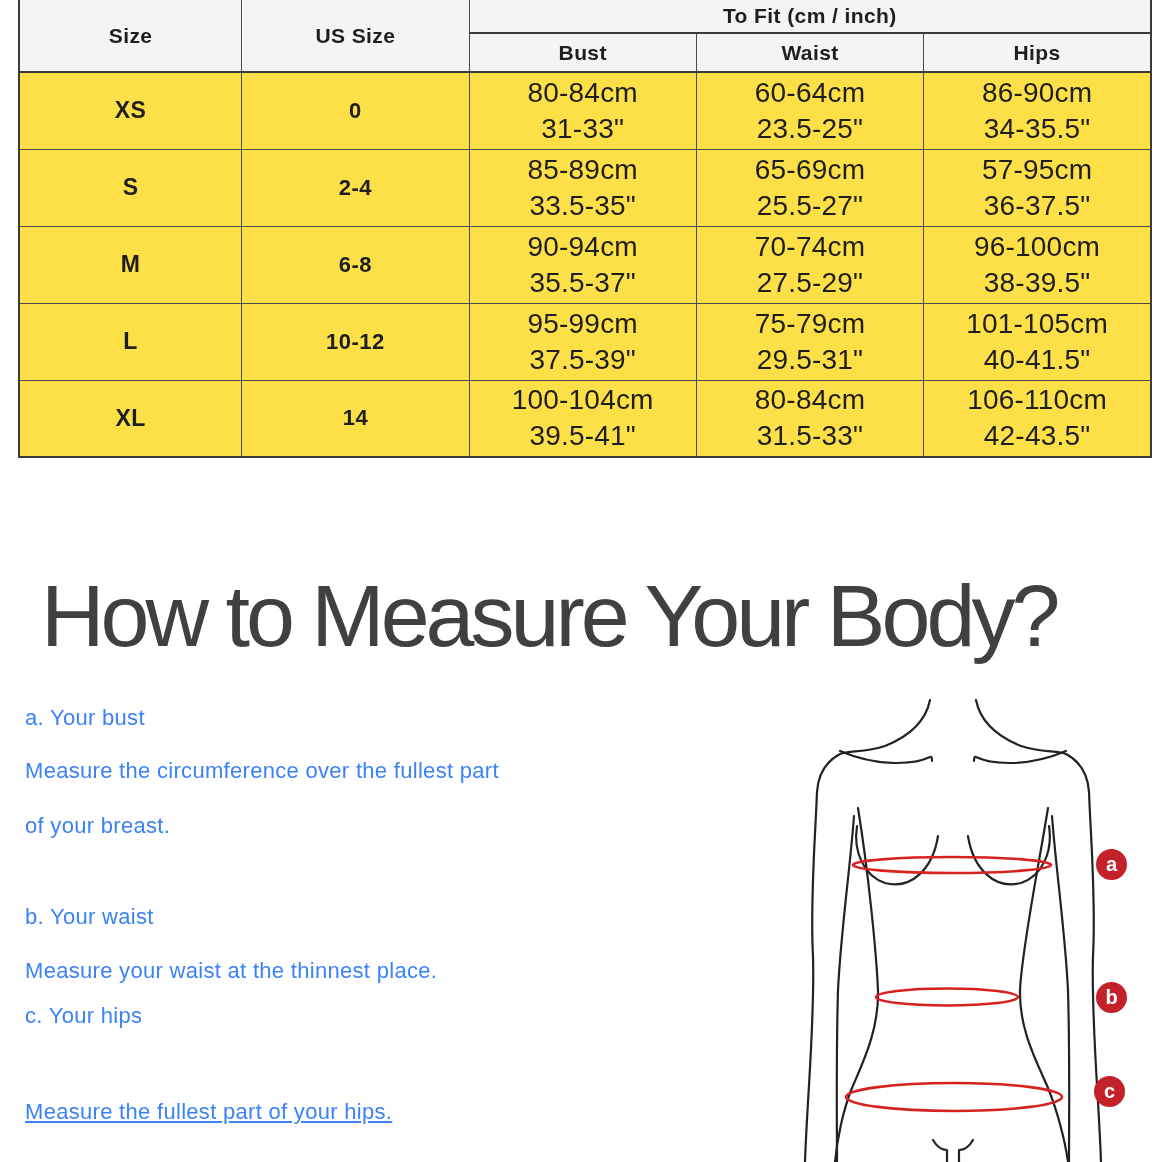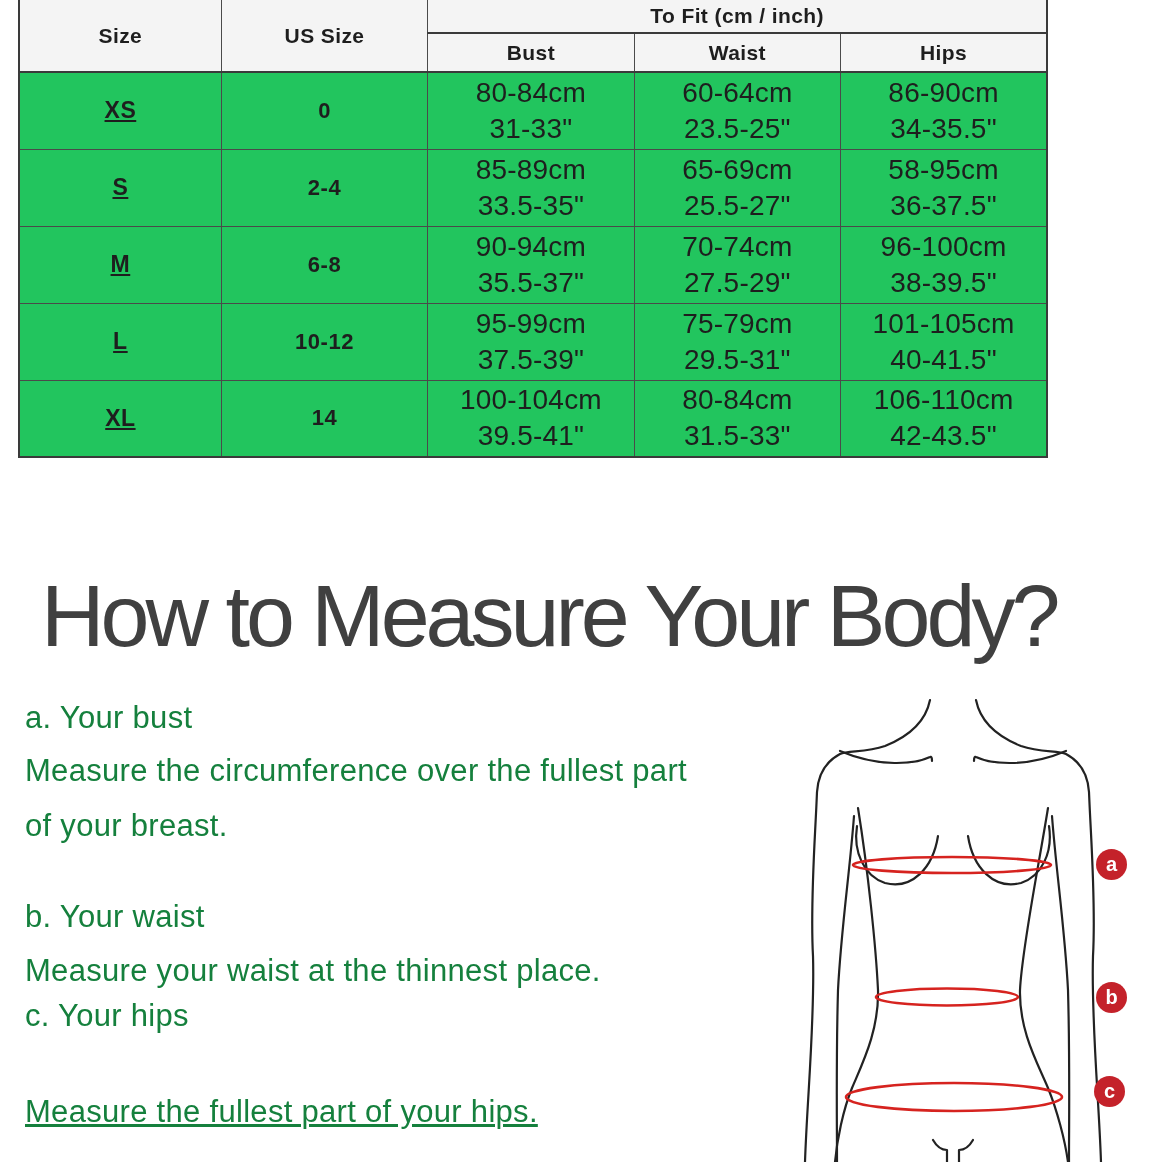--- a/index.html
+++ b/index.html
@@ -4,51 +4,51 @@
 <style>
   html,body{margin:0;padding:0;}
   body{
     width:1170px;height:1162px;overflow:hidden;position:relative;
     background:#ffffff;color:#222;
     font-family:"Liberation Sans", sans-serif;
   }
   
   .szchart{
     position:absolute;left:18px;top:0;
-    width:1030px;border-collapse:collapse;table-layout:fixed;
+    width:1134px;border-collapse:collapse;table-layout:fixed;
     border:2px solid #3a3a3a;border-top:0;
-    background:#22c55e;
+    background:#fde047;
   }
   .szchart col{width:20%;}
   .szchart col.c1{width:19.6%;}
   .szchart th,.szchart td{
     border:1.5px solid #4a4a4a;text-align:center;vertical-align:middle;
     padding:0;color:#1e1e1e;
   }
   .szchart thead th{
     background:#f4f4f4;font-weight:700;font-size:21px;letter-spacing:.4px;border-top:0;
   }
   .szchart tr.h1{height:33px;}
   .szchart tr.h2{height:39px;}
   .szchart thead th.tofit{border-bottom:2.5px solid #3a3a3a;}
   .szchart thead tr.h2 th{border-bottom:2.5px solid #3a3a3a;}
   .szchart thead th.span2{border-bottom:2.5px solid #3a3a3a;}
   .szchart tbody tr{height:77px;}
-  .szchart td.sizecell{font-weight:700;font-size:23px;letter-spacing:.5px;text-decoration:underline;}
+  .szchart td.sizecell{font-weight:700;font-size:23px;letter-spacing:.5px;}
   .szchart td.uscell{font-weight:700;font-size:22px;letter-spacing:.5px;}
   .szchart td .dual div{line-height:36px;font-size:28px;letter-spacing:.2px;}
   
   .guide-heading{
     position:absolute;left:24px;top:548px;margin:17px;
     font-size:88px;font-weight:500;letter-spacing:-4px;color:#404040;
     white-space:nowrap;
   }
   .step-title,.step-line{
     position:absolute;left:25px;margin:0;
-    font-size:31px;letter-spacing:.3px;color:#15803d;line-height:40px;white-space:nowrap;
+    font-size:22px;letter-spacing:.3px;color:#3b82f6;line-height:40px;white-space:nowrap;
   }
   
   .diagram{position:absolute;left:780px;top:690px;width:380px;height:472px;}
   .marker-badge{
     position:absolute;width:31px;height:31px;border-radius:50%;
     background:#c4222a;color:#ffffff;font-weight:700;font-size:20px;
     text-align:center;line-height:31px;
   }
   #badge-a{left:1096px;top:849px;}
   #badge-b{left:1096px;top:982px;}
@@ -110,21 +110,21 @@
           </div>
         </td>
       <td>
           <div class="dual">
             <div>65-69cm</div>
             <div>25.5-27"</div>
           </div>
         </td>
       <td>
           <div class="dual">
-            <div>58-95cm</div>
+            <div>57-95cm</div>
             <div>36-37.5"</div>
           </div>
         </td>
     </tr>
     <tr>
       <td class="sizecell">M</td>
       <td class="uscell">6-8</td>
       <td>
           <div class="dual">
             <div>90-94cm</div>

